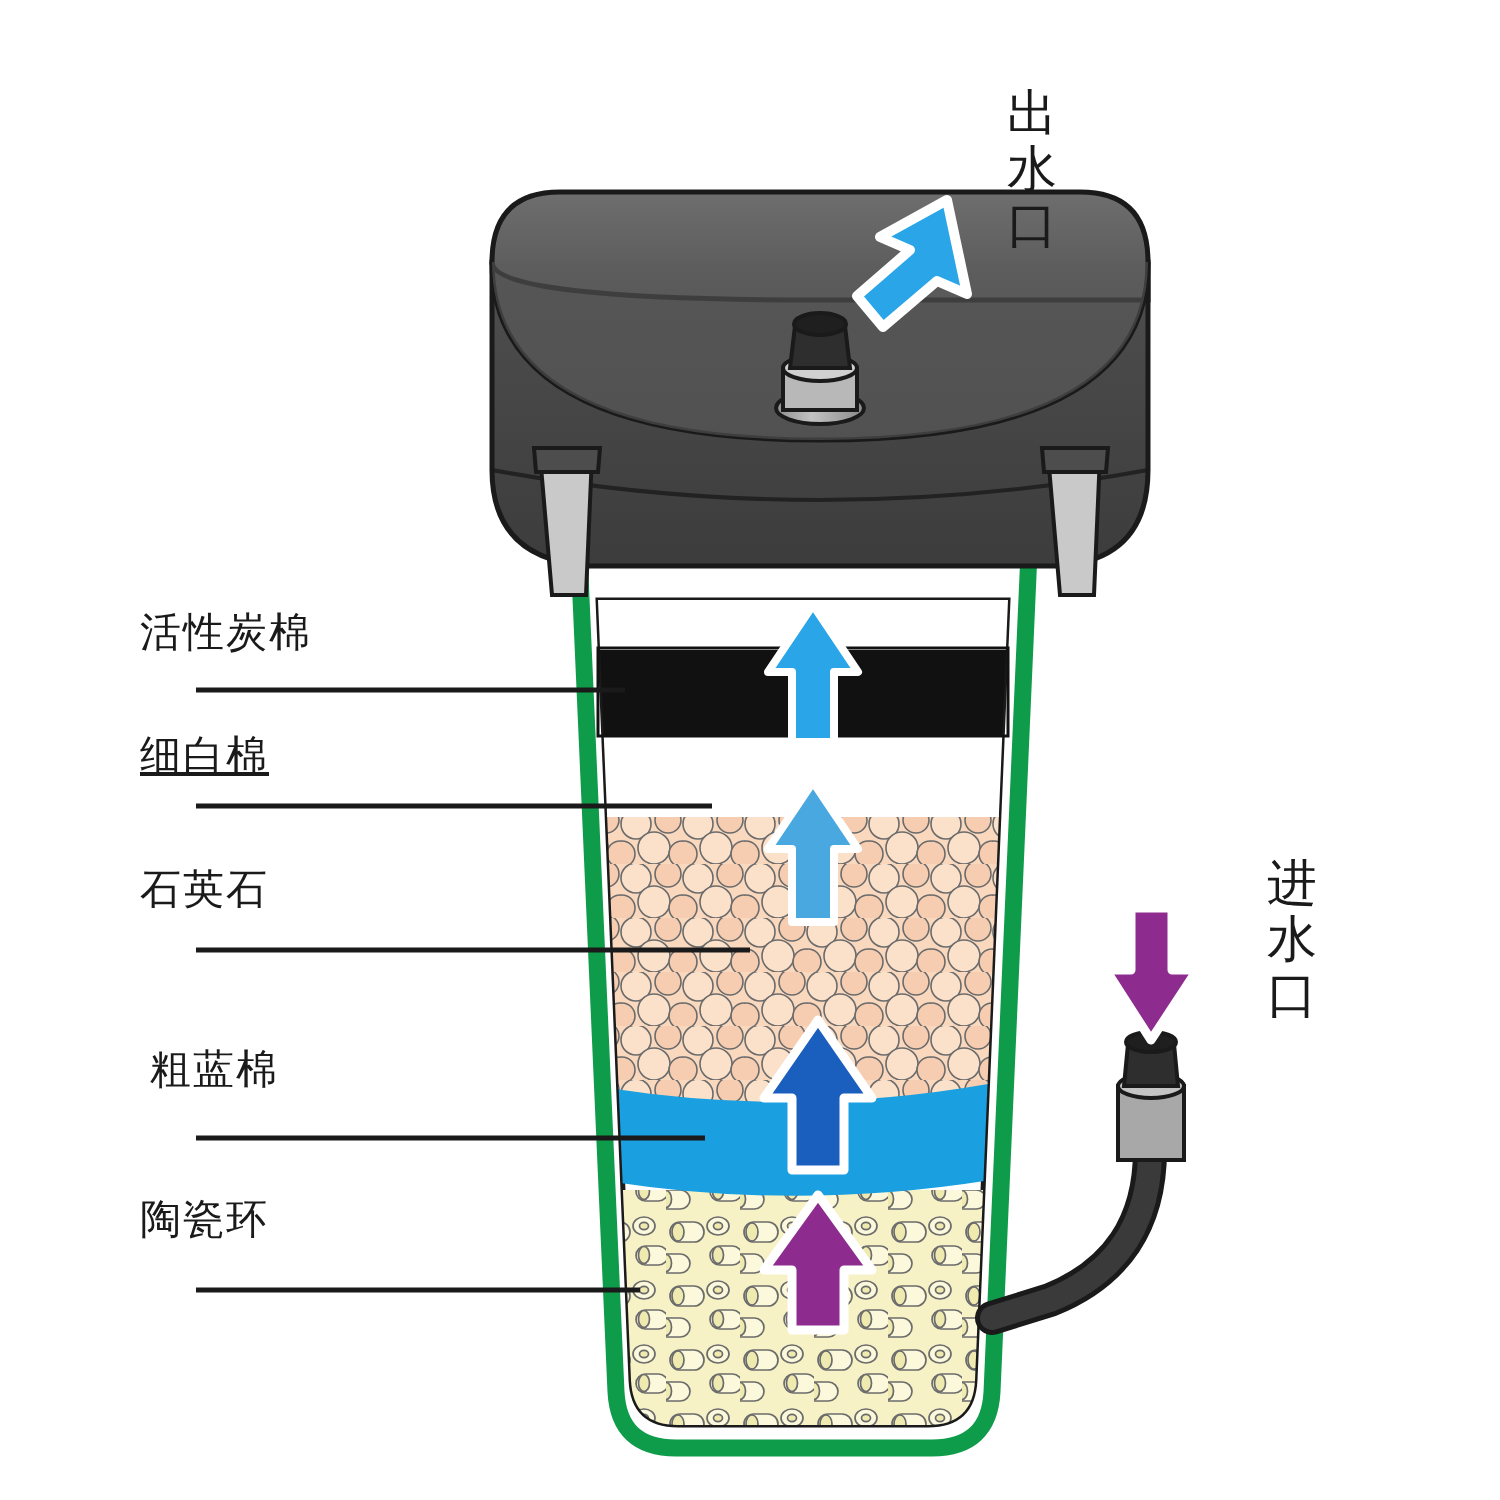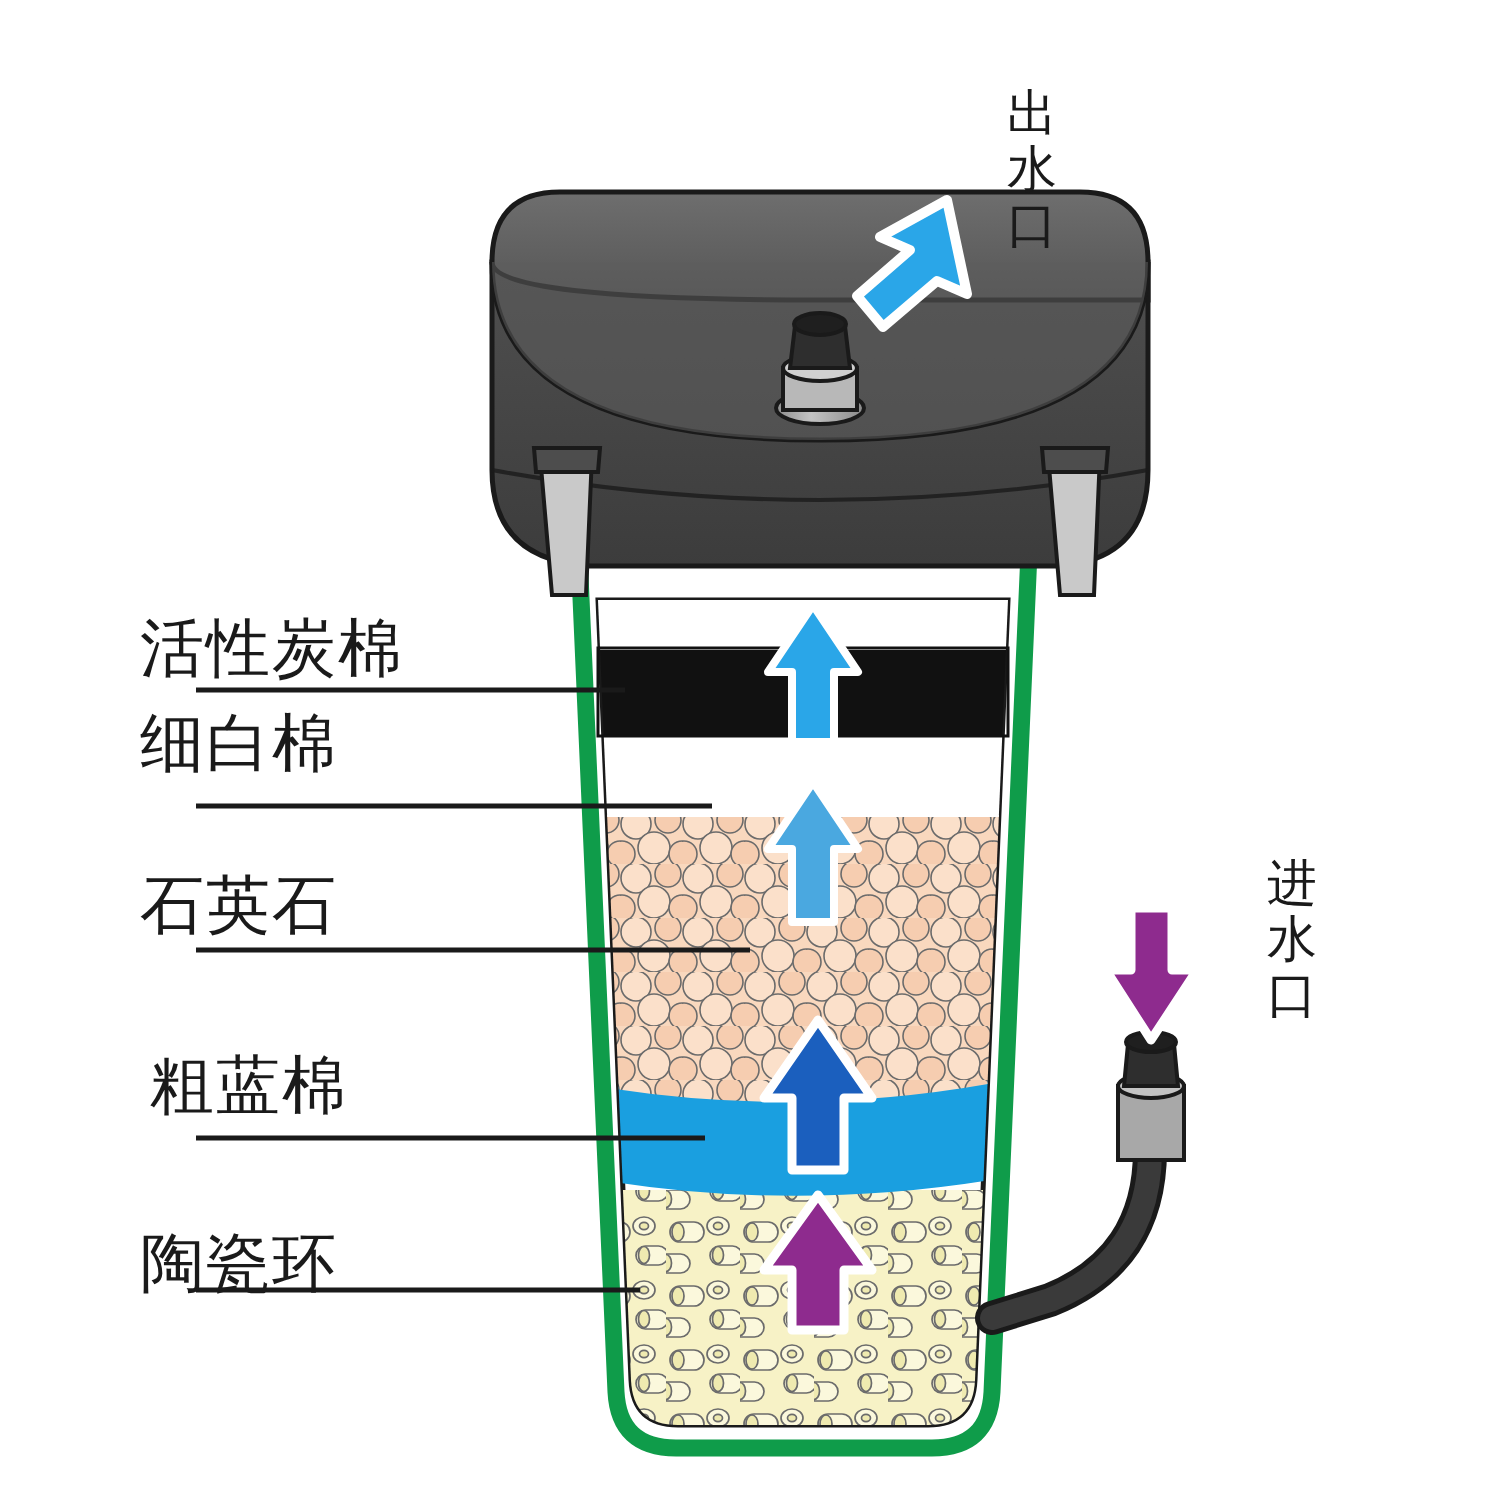--- a/index.html
+++ b/index.html
@@ -15,21 +15,21 @@
     font-family: "DejaVu Sans", "Liberation Sans", sans-serif;
   }
   #stage {
     position: absolute;
     left: 0; top: 0;
     width: 1500px;
     height: 1500px;
   }
   .label {
     position: absolute;
-    font-size: 64px;
+    font-size: 41px;
     color: #1a1a1a;
     letter-spacing: 2px;
     white-space: nowrap;
     font-family: "DejaVu Sans", "Liberation Sans", sans-serif;
   }
   .label-vert {
     position: absolute;
     font-size: 50px;
     color: #1a1a1a;
     line-height: 1.12;
@@ -177,24 +177,24 @@
     <g stroke="#1a1a1a" stroke-width="5" fill="none">
       <line x1="196" y1="690" x2="625" y2="690"></line>
       <line x1="196" y1="806" x2="712" y2="806"></line>
       <line x1="196" y1="950" x2="750" y2="950"></line>
       <line x1="196" y1="1138" x2="705" y2="1138"></line>
       <line x1="196" y1="1290" x2="640" y2="1290"></line>
     </g>
   </svg>
 
   <div class="label" style="left:140px; top:605px;">活性炭棉</div>
-  <div class="label" style="left:140px; top:700px;">细白棉</div>
+  <div class="label" style="left:140px; top:728px;text-decoration:underline;">细白棉</div>
   <div class="label" style="left:140px; top:862px;">石英石</div>
   <div class="label" style="left:140px; top:1042px;margin-left:10px;">粗蓝棉</div>
-  <div class="label" style="left:140px; top:1220px;font-family:Liberation Mono, monospace;">陶瓷环</div>
+  <div class="label" style="left:140px; top:1192px;font-family:Liberation Mono, monospace;">陶瓷环</div>
 
   <div class="label-vert" style="left:1002px; top:85px; width:60px;">
     <span>出</span>
     <span>水</span>
     <span>口</span>
   </div>
 
   <div class="label-vert" style="left:1262px; top:855px; width:60px;">
     <span>进</span>
     <span>水</span>

